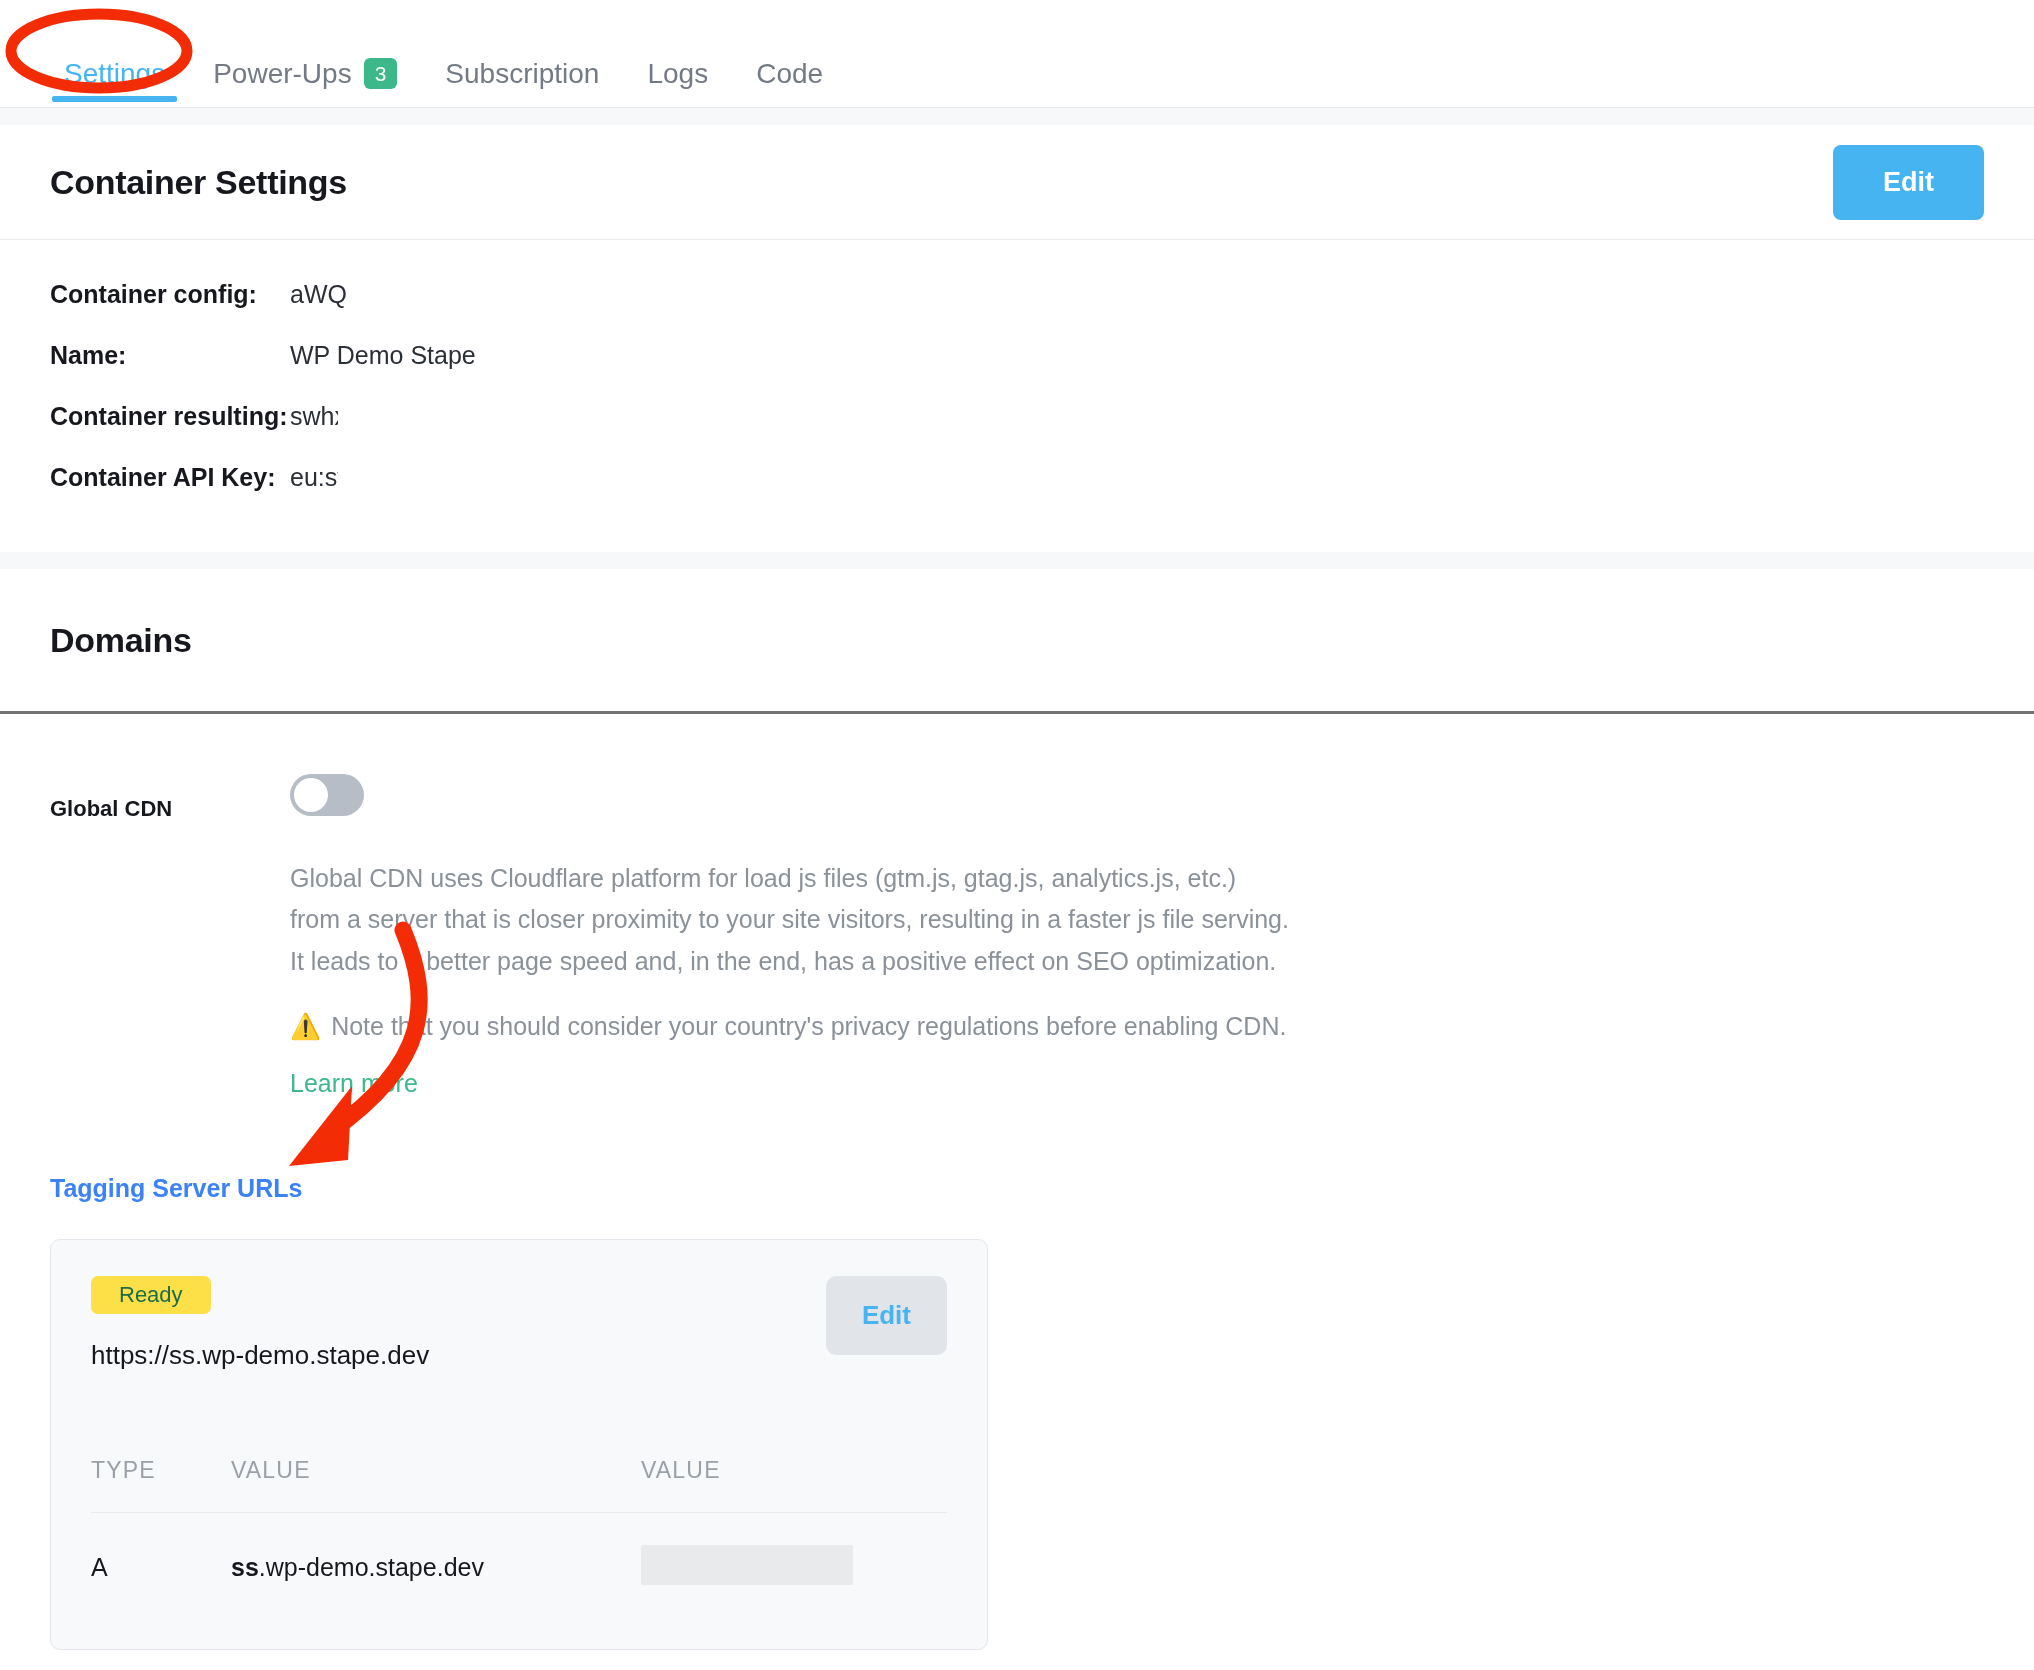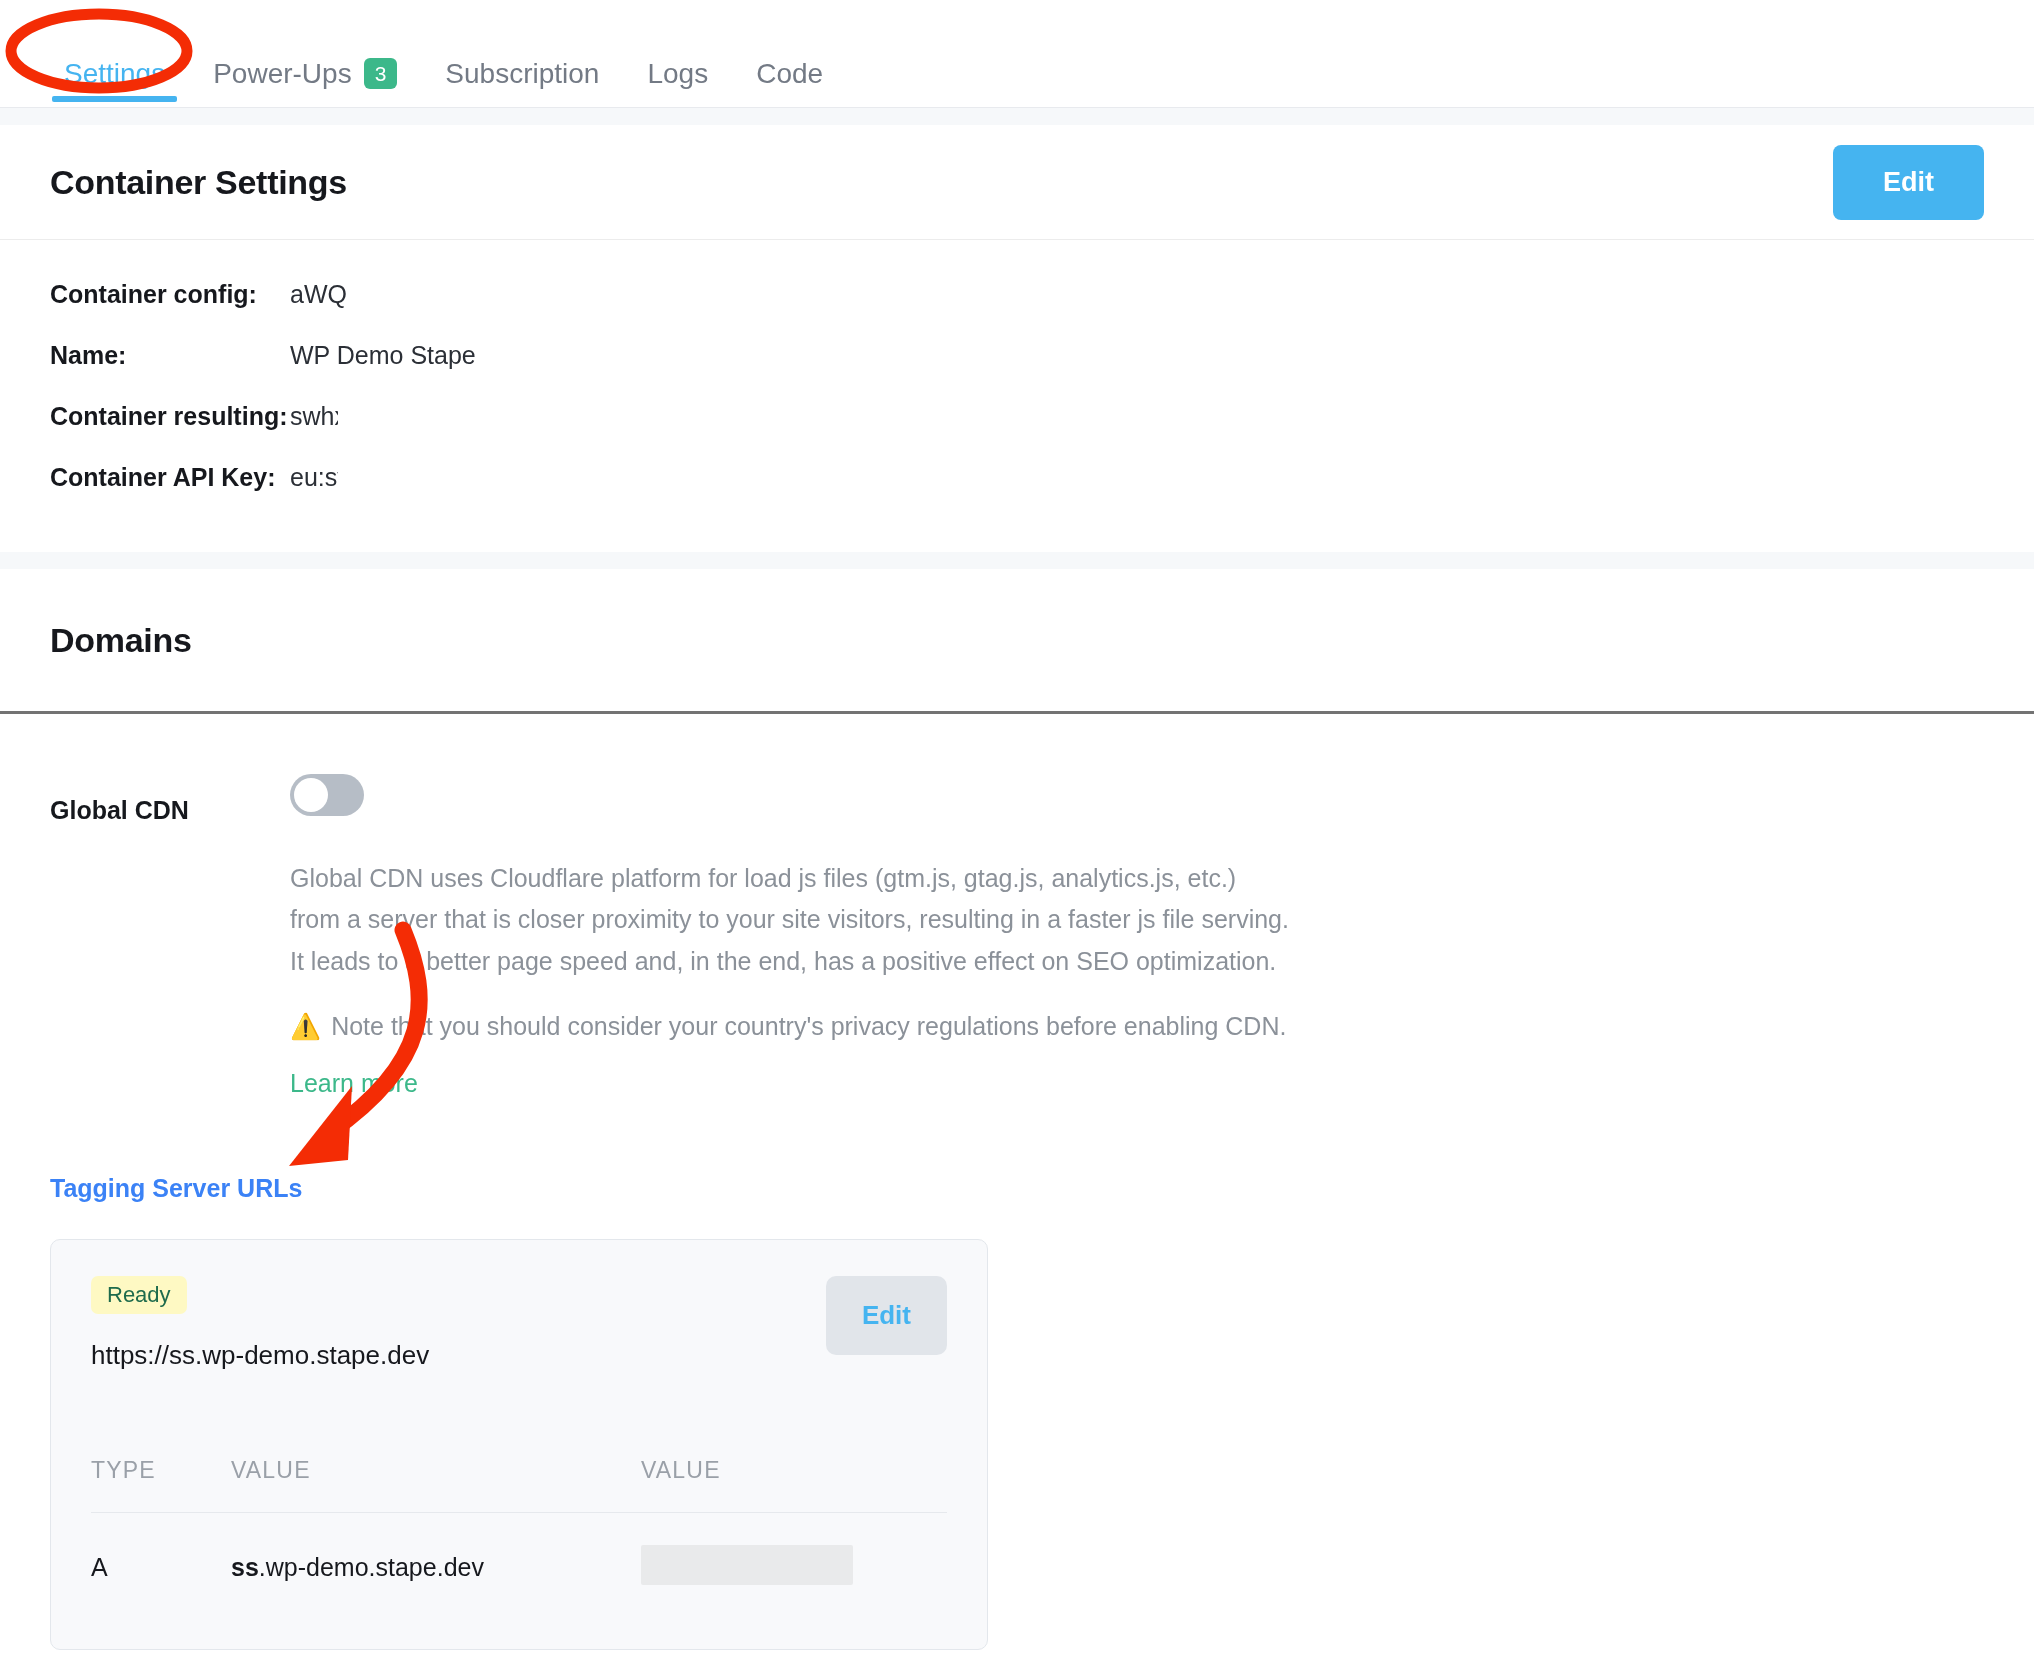--- a/index.html
+++ b/index.html
@@ -122,21 +122,21 @@
     max-width: 48px;
   }
 
   
   .domains-body { padding: 60px 50px 0 50px; }
 
   .cdn-row { display: flex; align-items: flex-start; }
   .cdn-label {
     width: 240px;
     flex: 0 0 240px;
-    font-size: 25px;
+    font-size: 22px;
     font-weight: bold;
     color: #16181d;
     padding-top: 22px;
   }
   .cdn-right { flex: 1; }
 
   .toggle {
     width: 74px;
     height: 42px;
     border-radius: 21px;
@@ -196,25 +196,25 @@
     box-sizing: border-box;
     padding: 36px 40px 48px 40px;
   }
   .ts-top {
     display: flex;
     justify-content: space-between;
     align-items: flex-start;
   }
   .ready-badge {
     display: inline-block;
-    background: #fef9c3;
+    background: #fde047;
     color: #1e6b4c;
     font-size: 22px;
     border-radius: 7px;
-    padding: 8px 16px;
+    padding: 8px 28px;
     line-height: 1;
   }
   .ts-url {
     margin-top: 26px;
     font-size: 26px;
     font-weight: normal;
     color: #16181d;
   }
   .btn-ghost {
     background: #e1e5ea;

